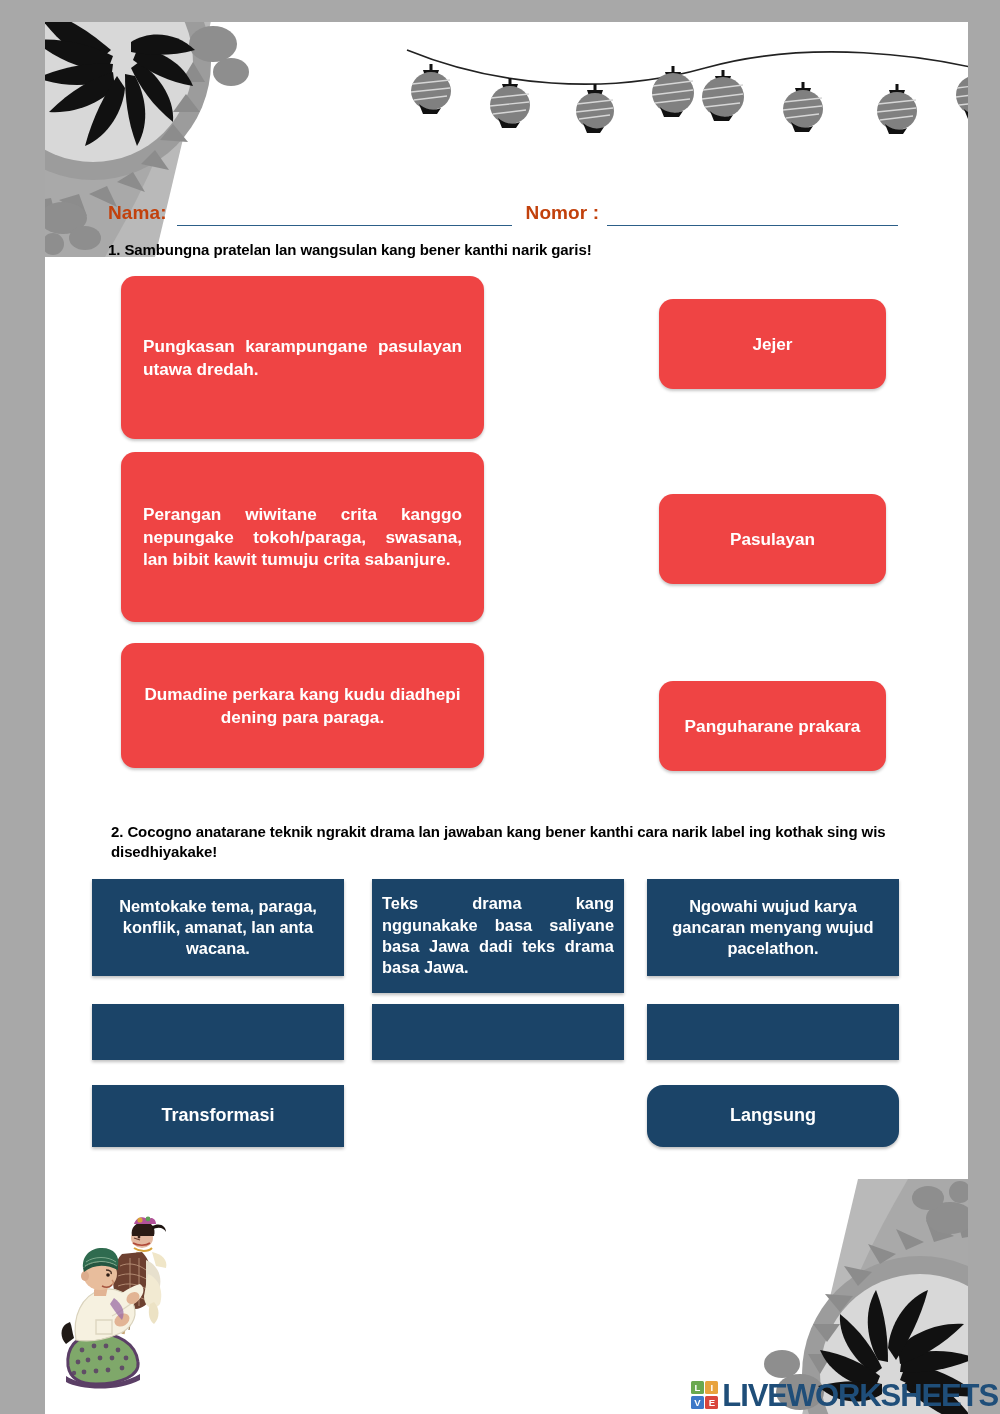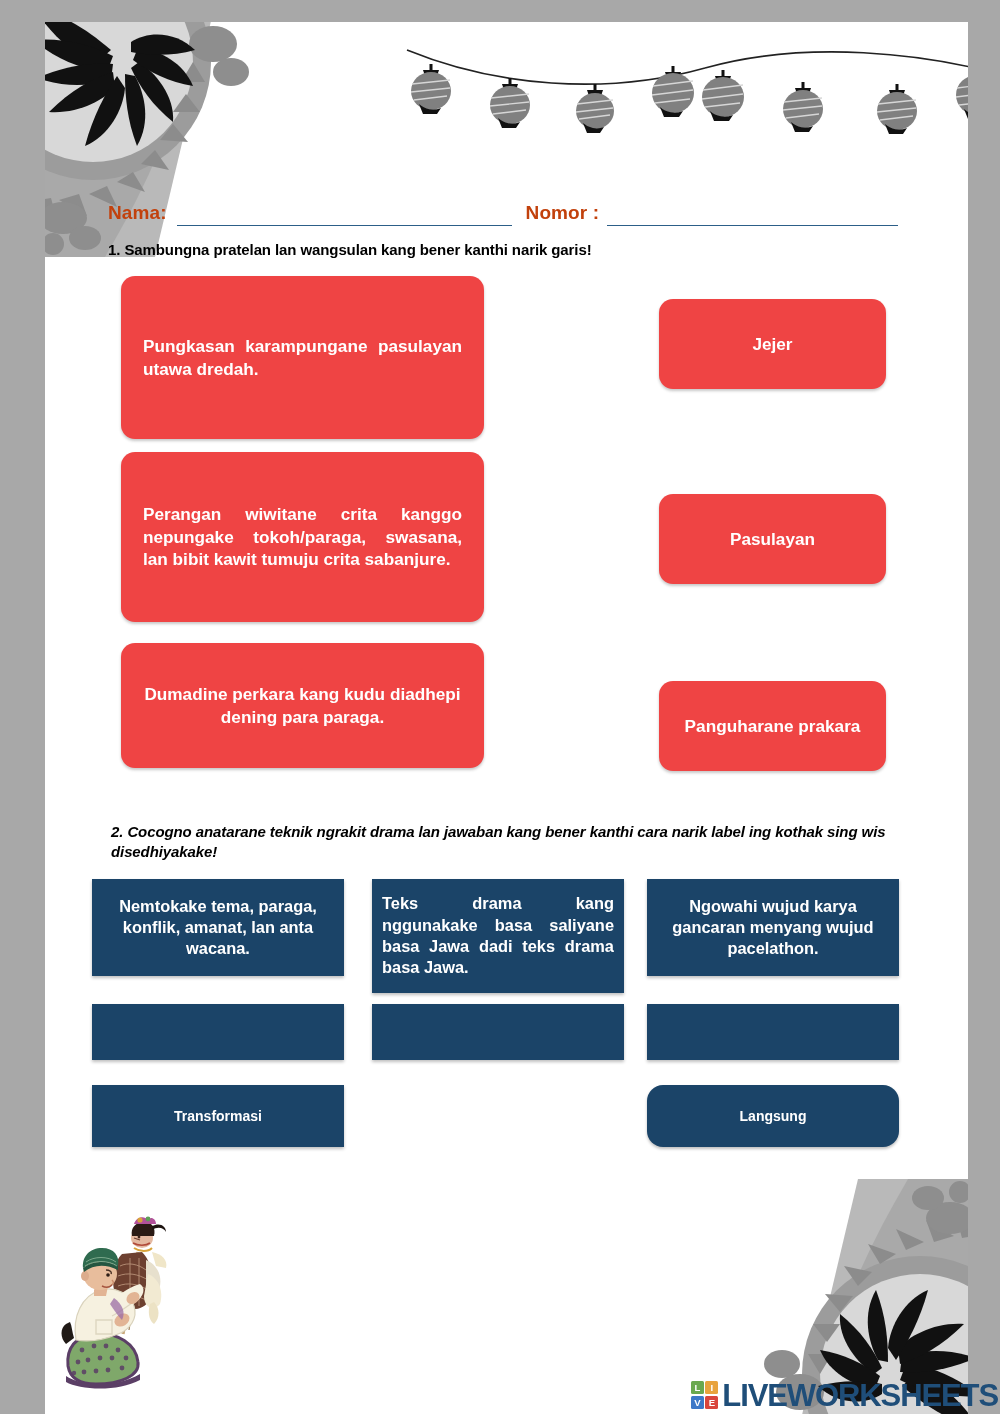--- a/index.html
+++ b/index.html
@@ -38,21 +38,21 @@
     flex:1 1 auto;border-bottom:1.6px solid #2c5f88;height:22px;margin:0 0 0 8px;
   }
   #nomor-label{margin-left:14px;}
 
   
   .qtext{
     position:absolute;color:#000000;font-weight:bold;font-size:15px;
     line-height:1.34;letter-spacing:-.1px;
   }
   #q1{left:63px;top:218px;width:800px;}
-  #q2{left:66px;top:800px;width:790px;font-style:italic;}
+  #q2{left:66px;top:800px;width:790px;}
 
   
   .rbox{
     position:absolute;background:#ef4444;border-radius:14px;
     color:#ffffff;font-weight:bold;font-size:17.2px;line-height:1.32;
     box-sizing:border-box;
     display:flex;align-items:center;
     box-shadow:0 2px 3px rgba(0,0,0,.22);
   }
   .rbox .txt{width:100%;}
@@ -82,21 +82,21 @@
   #s2-c2{left:327px;top:857px;width:252px;height:114px;}
   #s2-c3{left:602px;top:857px;width:252px;height:97px;}
 
   #s2-d1{left:47px;top:982px;width:252px;height:56px;}
   #s2-d2{left:327px;top:982px;width:252px;height:56px;}
   #s2-d3{left:602px;top:982px;width:252px;height:56px;}
 
   #s2-l1{left:47px;top:1063px;width:252px;height:62px;}
   #s2-l2{left:327px;top:1063px;width:252px;height:62px;}
   #s2-l3{left:602px;top:1063px;width:252px;height:62px;border-radius:16px;}
-  .lbl{font-size:14px;}
+  .lbl{font-size:18px;}
 
   
   #wayang{position:absolute;left:15px;bottom:18px;width:145px;height:180px;}
 
   
   #lw-logo{
     position:absolute;right:2px;bottom:2px;height:34px;
     display:flex;align-items:center;gap:4px;
   }
   #lw-tiles{

